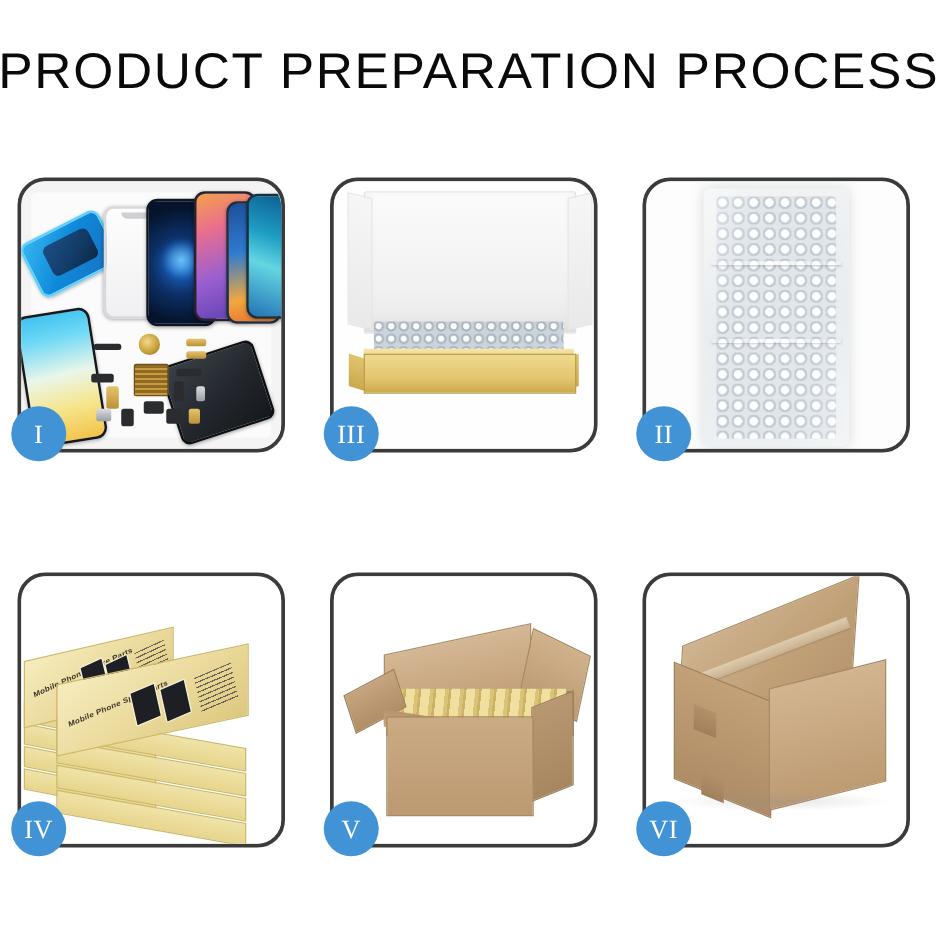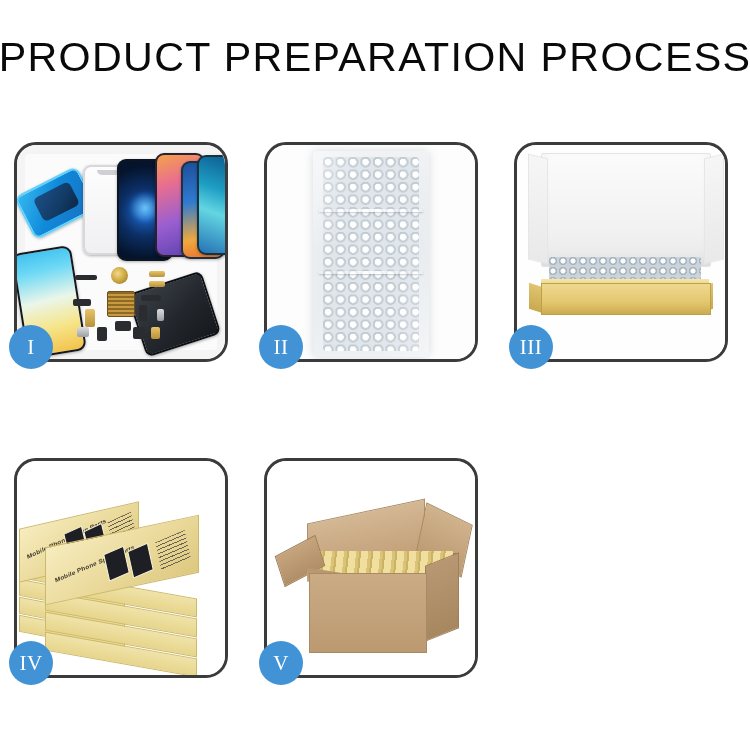--- a/index.html
+++ b/index.html
@@ -414,45 +414,45 @@
           <div class="pt gold" style="left:80px; top:62px; width:9px; height:12px;"></div>
         </div>
       </div>
     </div>
     <div class="badge">I</div>
   </div>
 
   <div class="panel">
     <div class="panel-inner">
       <div class="scene">
+        <div class="p3-bg"></div>
+        <div class="tray-lid"></div>
+        <div class="tray-fill"></div>
+        <div class="tray-side-l"></div>
+        <div class="tray-side-r"></div>
+        <div class="tray-front-lip"></div>
+        <div class="tray-body"></div>
+      </div>
+    </div>
+    <div class="badge">III</div>
+  </div>
+
+  <div class="panel">
+    <div class="panel-inner">
+      <div class="scene">
         <div class="p2-bg"></div>
         <div class="pouch">
           <div class="bubbles"></div>
           <div class="pouch-seam" style="top:58px;"></div>
           <div class="pouch-seam" style="top:120px;"></div>
           <div class="pouch-sheen"></div>
         </div>
       </div>
     </div>
     <div class="badge">II</div>
-  </div>
-
-  <div class="panel">
-    <div class="panel-inner">
-      <div class="scene">
-        <div class="p3-bg"></div>
-        <div class="tray-lid"></div>
-        <div class="tray-fill"></div>
-        <div class="tray-side-l"></div>
-        <div class="tray-side-r"></div>
-        <div class="tray-front-lip"></div>
-        <div class="tray-body"></div>
-      </div>
-    </div>
-    <div class="badge">III</div>
   </div>
 
   <div class="panel">
     <div class="panel-inner">
       <div class="scene">
         <div class="p4-bg"></div>
         <div class="stack">
 
           <div class="sbox" style="left:6px;  top:92px;  width:104px; height:15px; transform:skewY(11deg);"></div>
           <div class="sbox" style="left:6px;  top:110px; width:104px; height:15px; transform:skewY(11deg);"></div>
@@ -496,14 +496,31 @@
           <div class="c5-flap-left"></div>
           <div class="c5-flap-front"></div>
           <div class="c5-right"></div>
           <div class="c5-body"></div>
         </div>
       </div>
     </div>
     <div class="badge">V</div>
   </div>
 
+  <div class="panel">
+    <div class="panel-inner">
+      <div class="scene">
+        <div class="p6-bg"></div>
+        <div class="carton6">
+          <div class="c6-top"></div>
+          <div class="c6-tape"></div>
+          <div class="c6-left"></div>
+          <div class="c6-right"></div>
+          <div class="c6-tab" style="left:22px; top:84px; transform:skewY(22deg);"></div>
+          <div class="c6-tab" style="left:28px; top:136px; transform:skewY(22deg);"></div>
+          <div class="c6-shadow"></div>
+        </div>
+      </div>
+    </div>
+    <div class="badge">VI</div>
+  </div>
 
 </div>
 
 </body></html>

